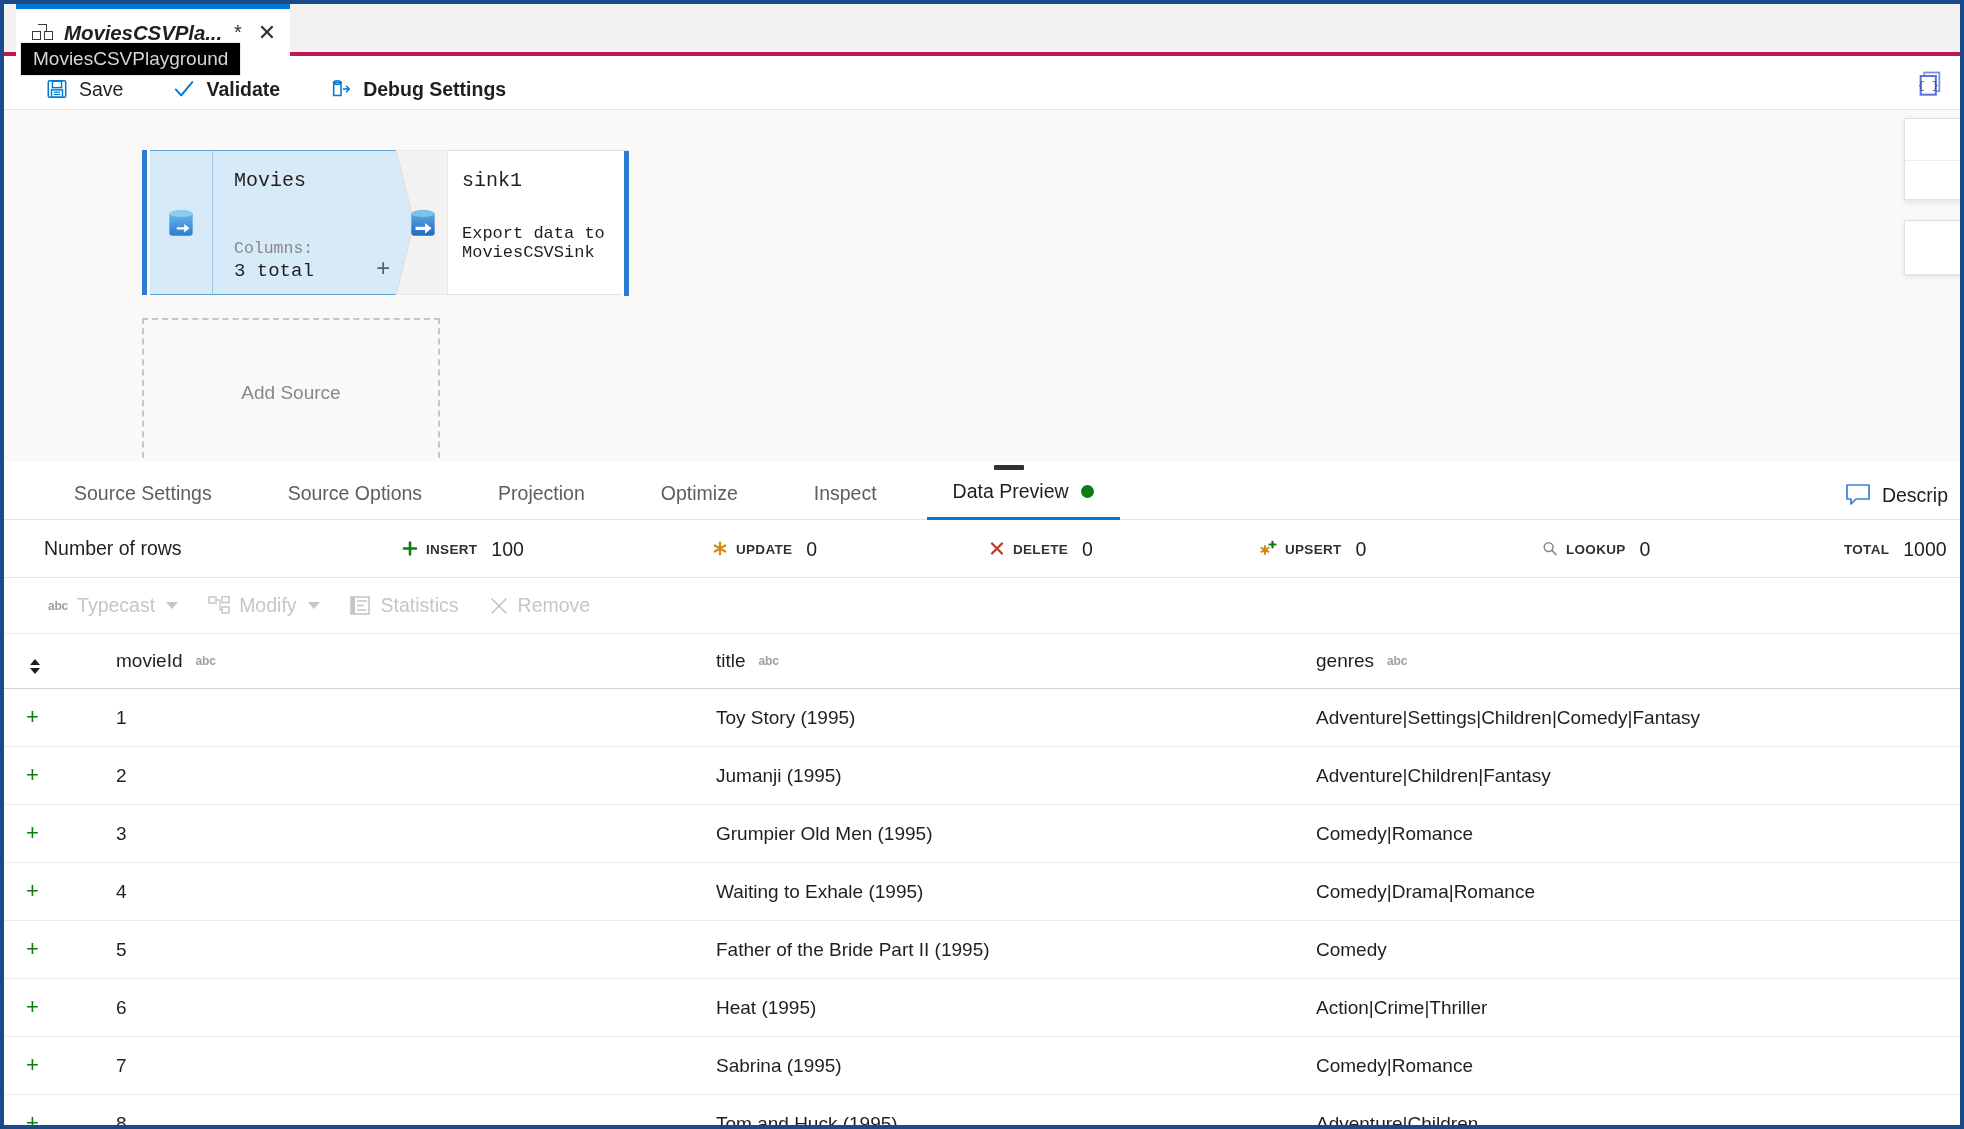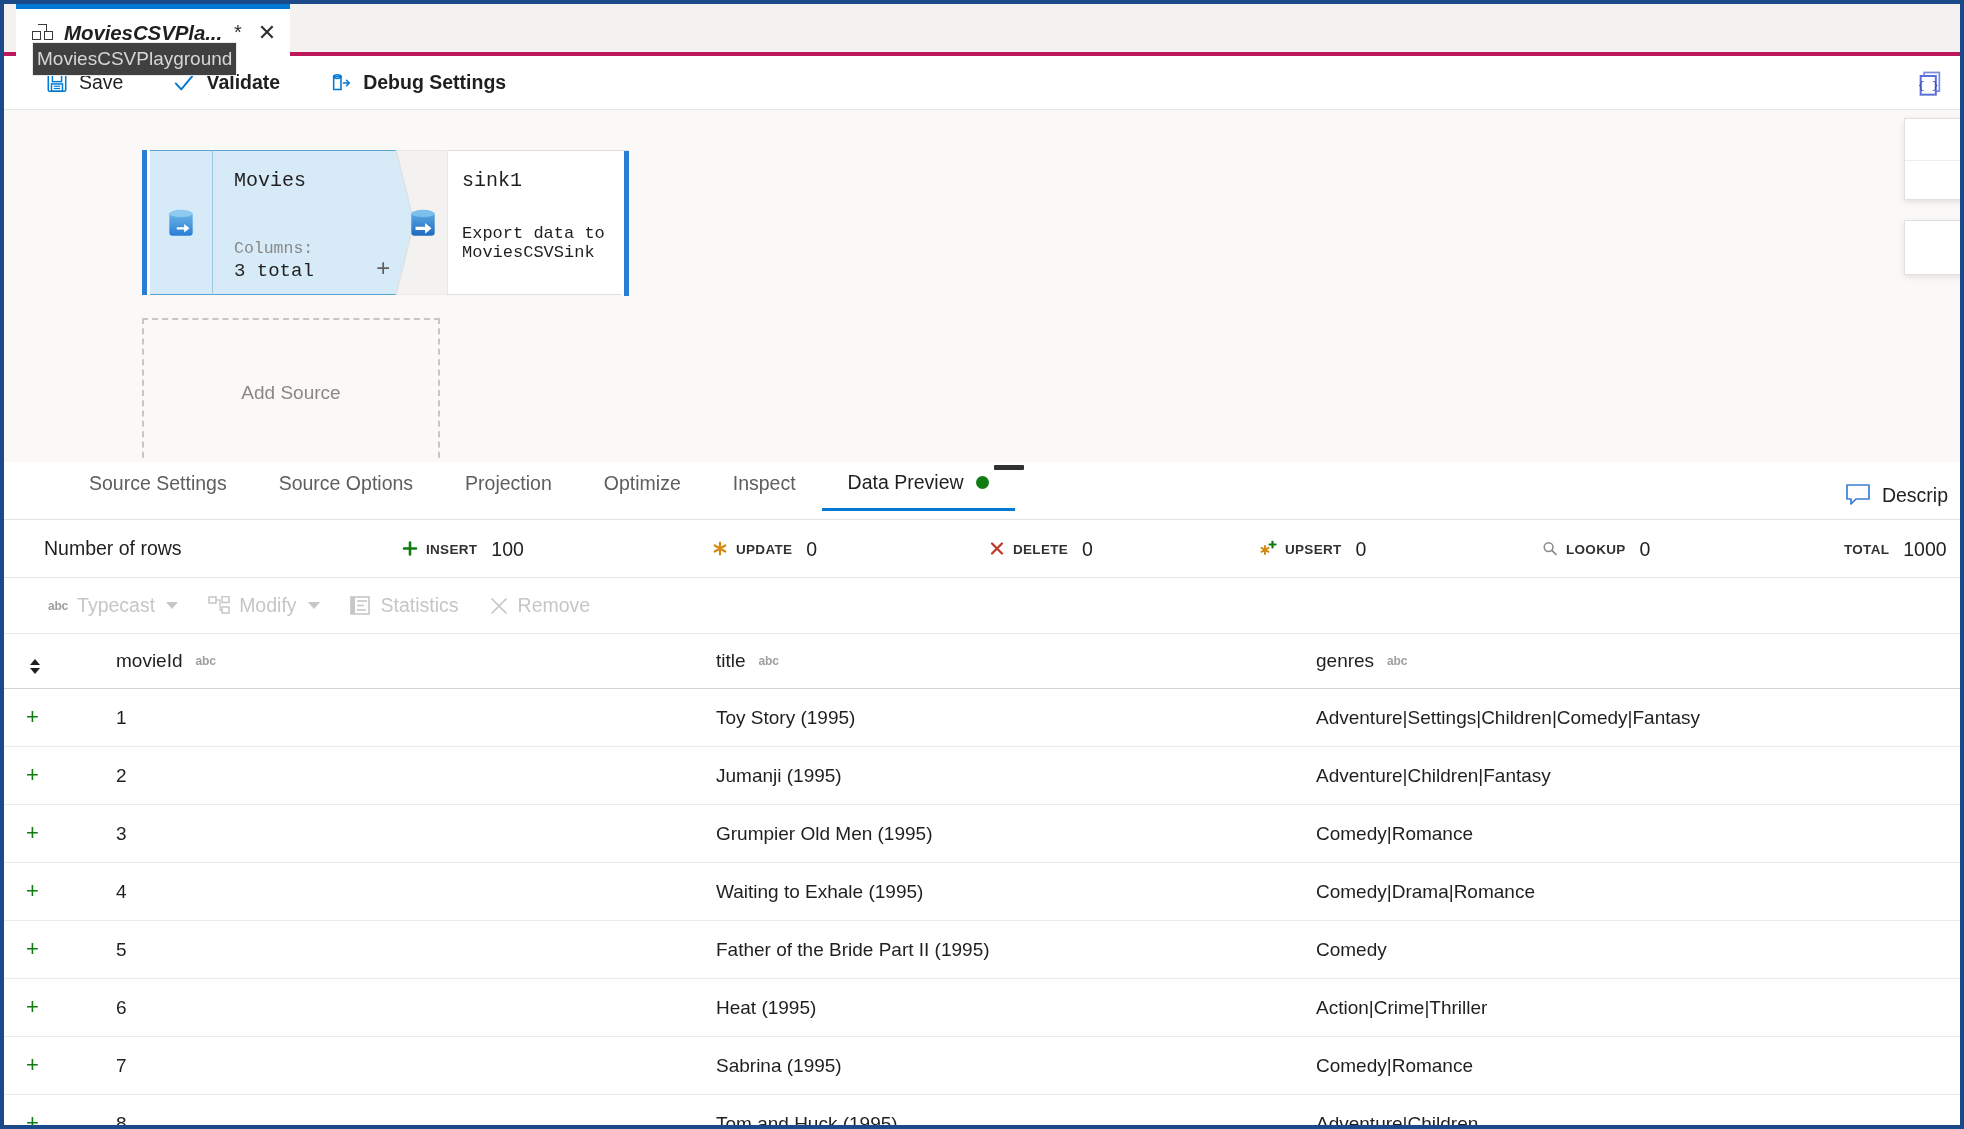--- a/index.html
+++ b/index.html
@@ -58,37 +58,37 @@
     white-space: nowrap;
     letter-spacing: -0.1px;
   }
   .tab-dirty { font-size: 20px; color: #323130; margin-left: 2px; }
   .tab-close {
     font-size: 22px; color: #323130; line-height: 1;
     margin-left: 6px; cursor: pointer; font-weight: 300;
   }
   .tab-tooltip {
     position: absolute;
-    left: 28px; top: 38px;
-    background: #404040;
+    left: 16px; top: 38px;
+    background: #000000;
     color: #d8d6d4;
     font-size: 19px;
-    padding: 5px 4px;
+    padding: 5px 12px;
     border: 1px solid #ebe9e7;
     white-space: nowrap;
     z-index: 5;
   }
 
   
   .cmdbar {
     height: 54px;
     background: #ffffff;
     border-bottom: 1px solid #e6e4e2;
     display: flex;
-    align-items: center;
+    align-items: flex-end;
     padding-left: 34px;
     gap: 0px;
     position: relative;
   }
   .cmd {
     display: flex; align-items: center; gap: 11px;
     padding: 0 20px 0 8px;
     height: 40px; cursor: pointer;
   }
   .cmd-label { font-size: 19.5px; color: #201f1e; white-space: nowrap; }
@@ -217,23 +217,24 @@
   
   .pane { position: relative; background: #ffffff; }
   .drag-handle {
     position: absolute; left: 990px; top: 3px;
     width: 30px; height: 5px; background: #323130; border-radius: 1px;
     cursor: ns-resize;
   }
   .tabs-row {
     position: relative;
     height: 58px;
-    display: flex; align-items: center;
+    display: flex; align-items: flex-end;
     border-bottom: 1px solid #e6e4e2;
-    padding-left: 59px;
+    padding-left: 44px;
+    gap: 24px;
   }
   .ptab {
     font-size: 19.5px; color: #605e5c;
     padding: 0 26px 14px 26px;
     cursor: pointer; white-space: nowrap;
     display: flex; align-items: center; gap: 12px;
   }
   .ptab.active {
     color: #201f1e;
     border-bottom: 3px solid #0078d4;

